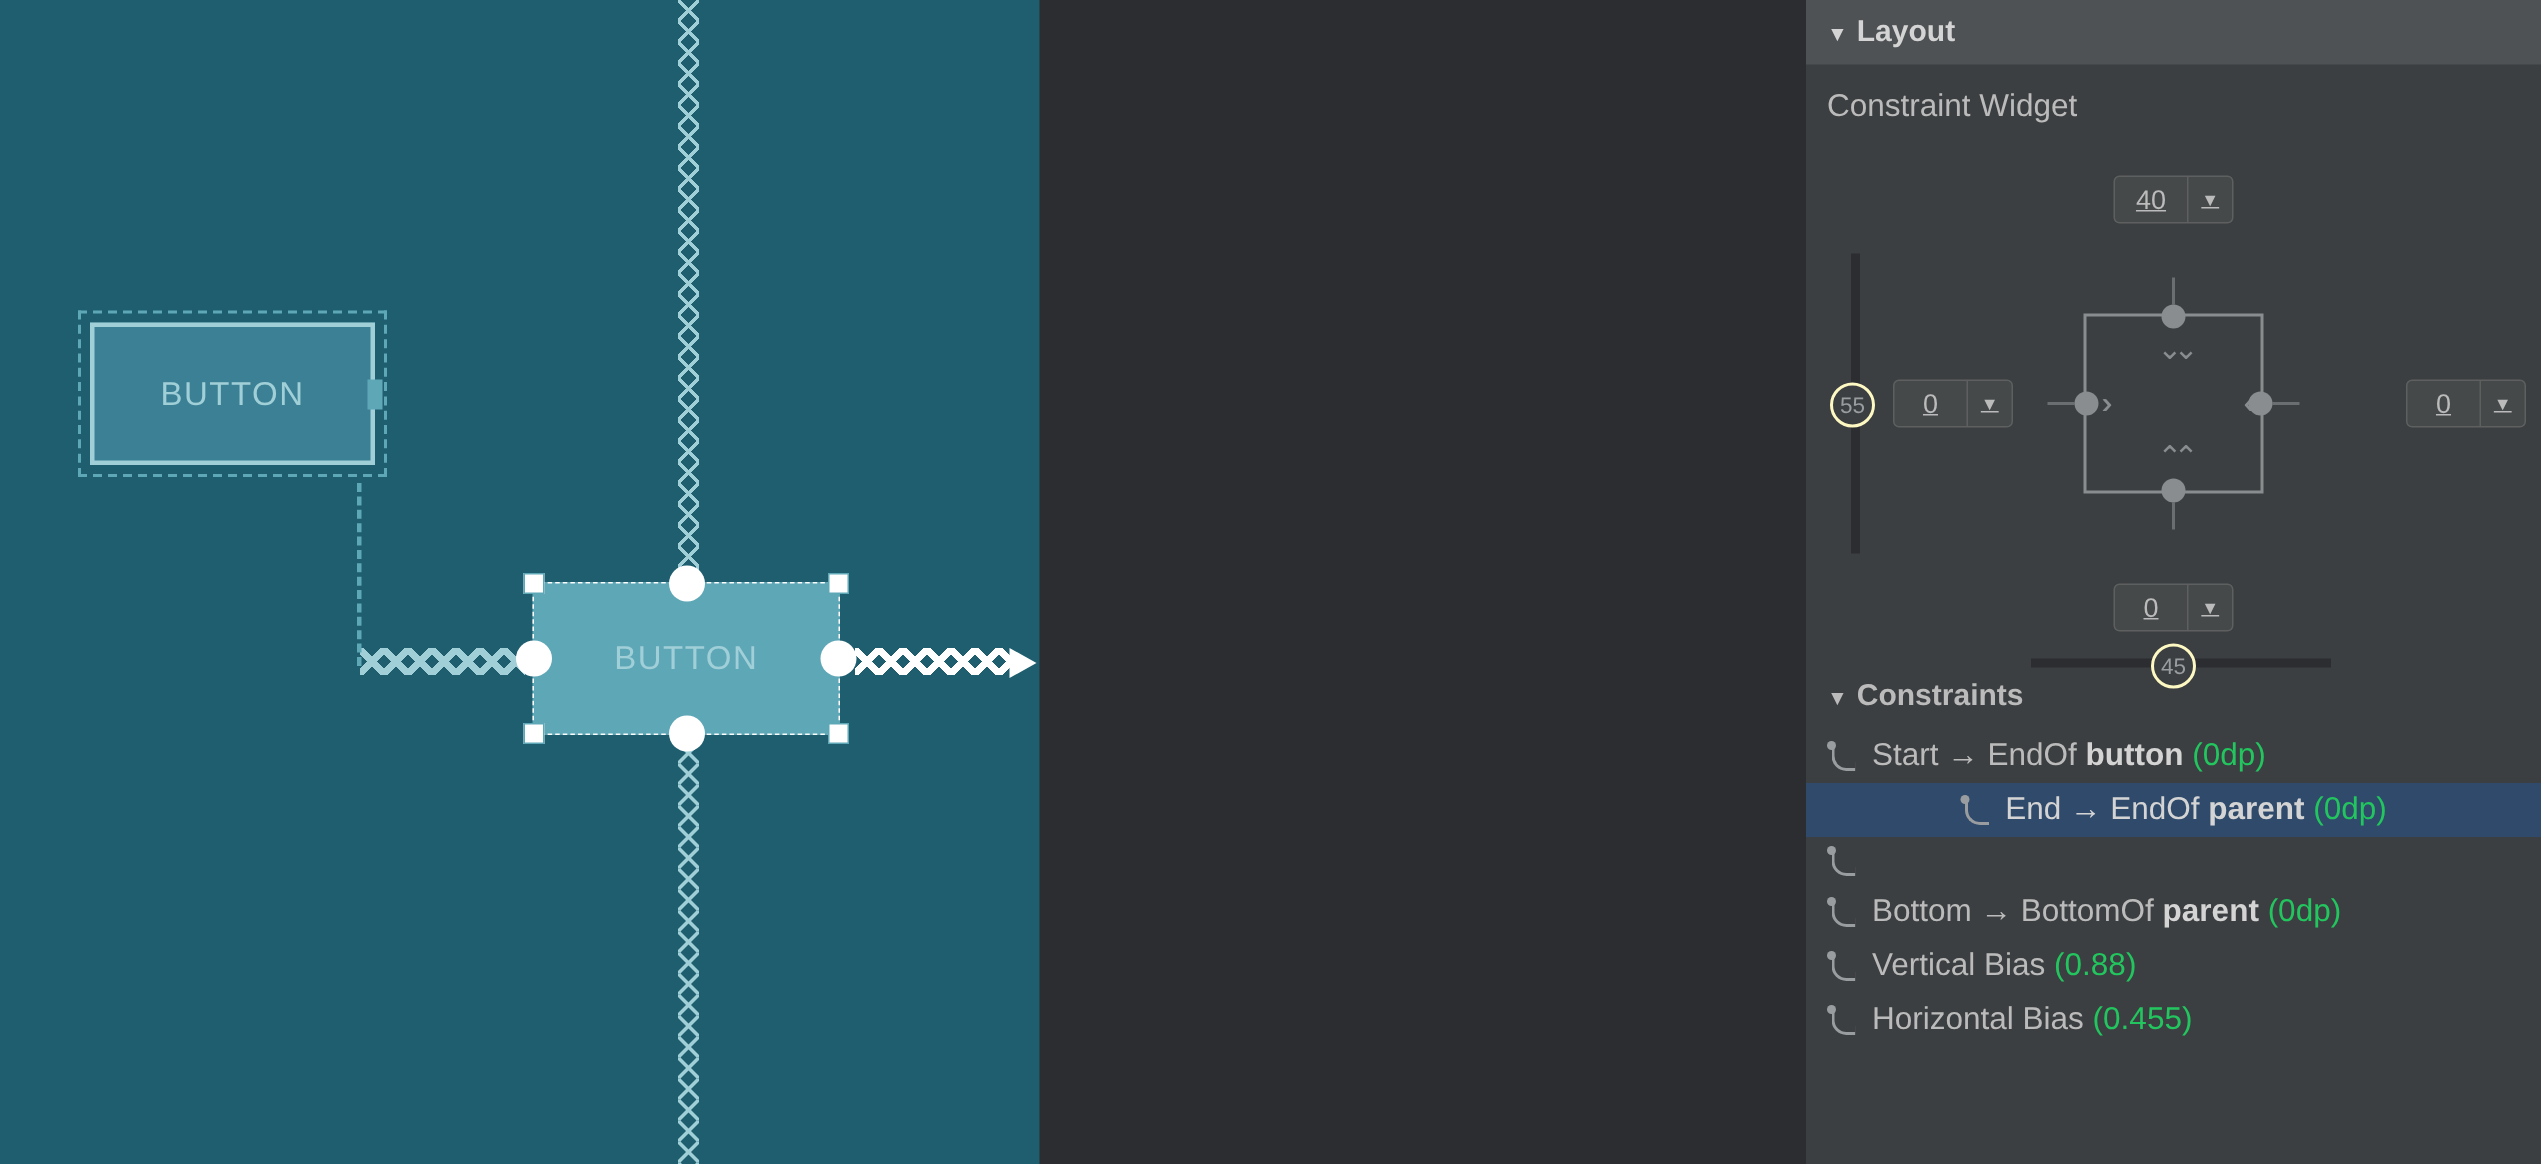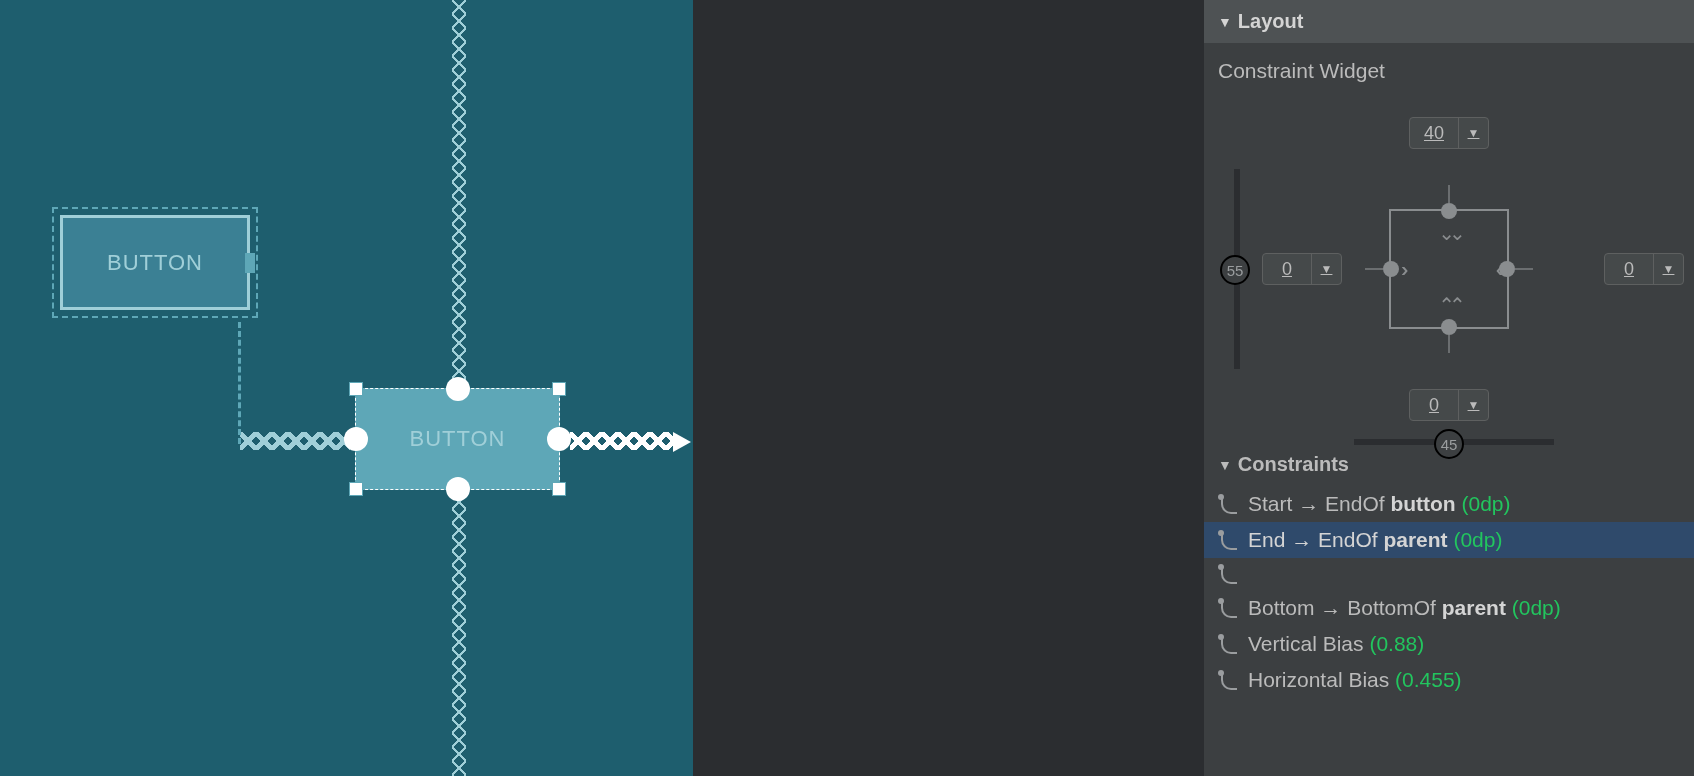--- a/index.html
+++ b/index.html
@@ -219,21 +219,21 @@
   left: 150px;
   bottom: 4px;
   height: 6px;
   width: 200px;
   background: #2b2d30;
 }
 .bias-badge {
   position: absolute;
   width: 30px; height: 30px;
   border-radius: 50%;
-  border: 2px solid #000000;
+  border: 2px solid #fef9c3;
   background: #3c3f41;
   color: #9a9d9f;
   font-size: 15px;
   display: flex;
   align-items: center;
   justify-content: center;
 }
 .bias-badge.v { left: 16px; top: 166px; }
 .bias-badge.h { left: 230px; bottom: -10px; }
 .constraints-sub {
@@ -245,21 +245,21 @@
   gap: 6px;
 }
 .constraint-row {
   padding: 6px 14px 6px 14px;
   display: flex;
   align-items: center;
   gap: 10px;
   font-size: 21px;
   color: #bbbbbb;
 }
-.constraint-row.selected { background: #2f4a6b; color: #d4d4d4; }
+.constraint-row.selected { background: #2f4a6b; color: #d4d4d4; justify-content: center; }
 .c-icon {
   width: 20px; height: 20px;
   position: relative;
   flex-shrink: 0;
 }
 .c-icon::before {
   content: '';
   position: absolute;
   width: 6px; height: 6px;
   border-radius: 50%;

